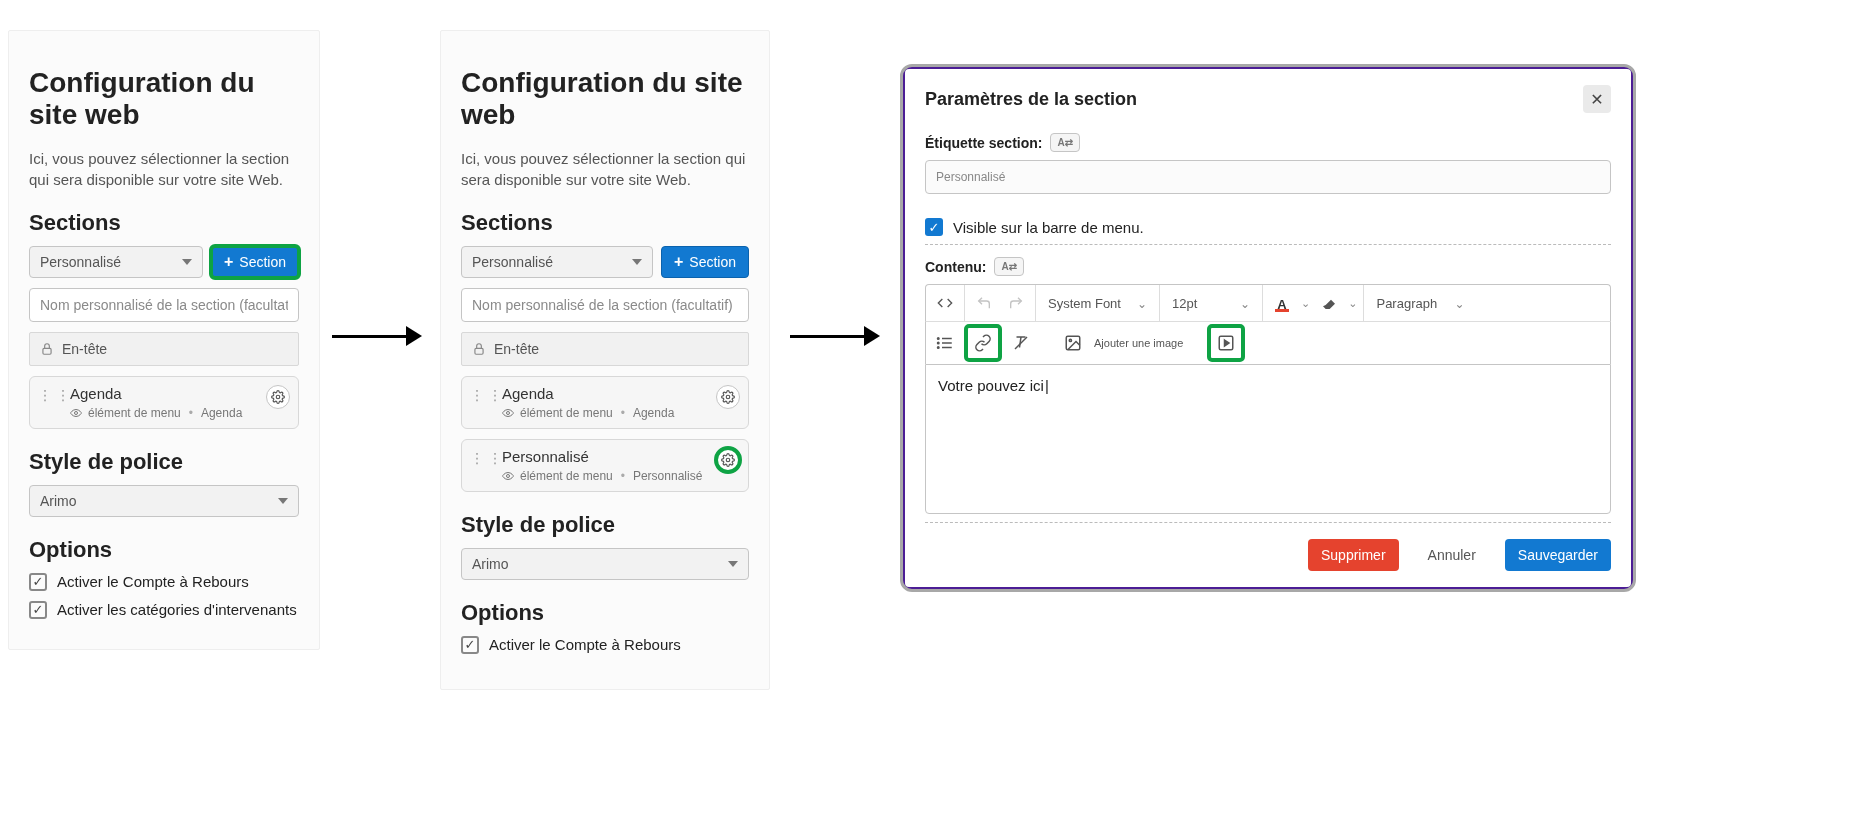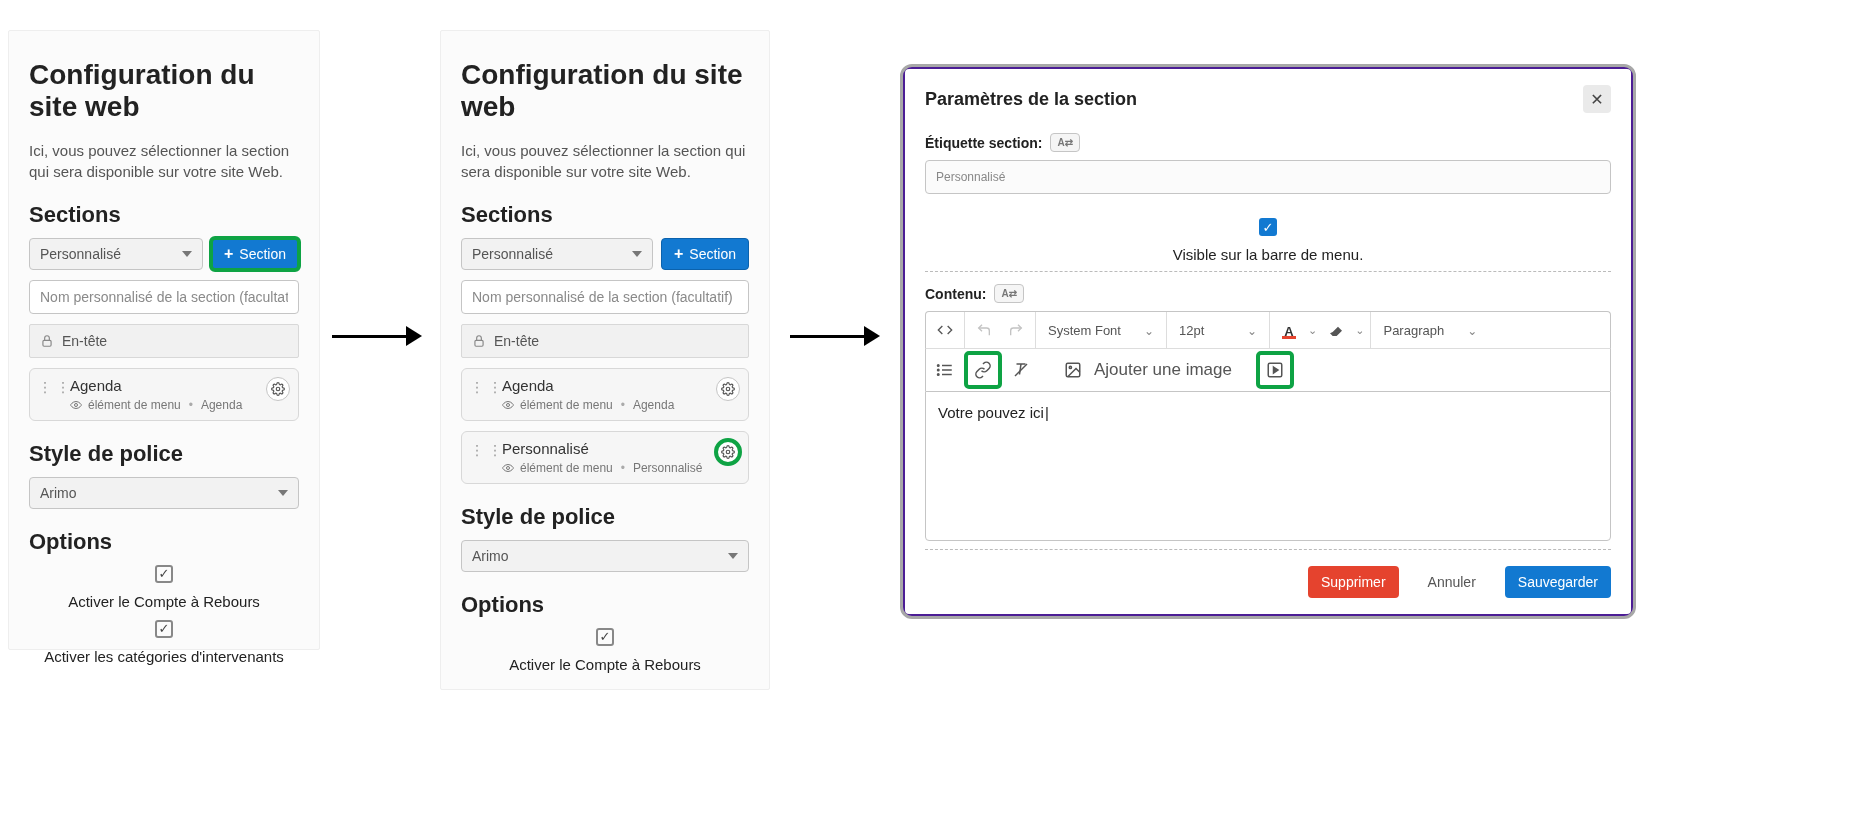--- a/index.html
+++ b/index.html
@@ -17,21 +17,21 @@
     background: #fbfbfb;
     border: 1px solid #eee;
     border-radius: 2px;
     padding: 20px 20px 10px 20px;
   }
   .panel1 { left: 8px; top: 30px; width: 312px; height: 620px; }
   .panel2 { left: 440px; top: 30px; width: 330px; height: 660px; }
   h1.title {
     font-size: 28px;
     font-weight: 600;
-    margin: 8px 0 18px 0;
+    margin: 16px 0 18px 0;
     line-height: 1.15;
   }
   .desc {
     font-size: 15px;
     color: #555;
     margin: 0 0 20px 0;
     line-height: 1.35;
   }
   .section-head {
     font-size: 22px;
@@ -135,21 +135,20 @@
     display: flex;
     align-items: center;
     justify-content: center;
   }
   .eye-icon { width: 12px; height: 12px; }
   .dot::before { content: "•"; color: #aaa; margin: 0 2px; }
   .checkbox-row {
     display: flex; align-items: center; gap: 10px;
     margin: 10px 0;
     font-size: 15px;
-    flex-direction: column;
   }
   .checkbox {
     width: 18px; height: 18px;
     border: 2px solid #888;
     border-radius: 3px;
     display: inline-flex;
     align-items: center;
     justify-content: center;
   }
   .checkbox.checked::after {
@@ -243,21 +242,21 @@
     gap: 6px;
     height: 36px;
   }
   .tb-btn {
     width: 26px; height: 26px;
     display: flex; align-items: center; justify-content: center;
     border-radius: 3px;
     color: #555;
   }
   .tb-dd {
-    display: flex; align-items: center; gap: 23px;
+    display: flex; align-items: center; gap: 16px;
     padding: 0 6px;
     height: 26px;
     color: #555;
     font-size: 13px;
     text-align: center;
   }
   .tb-dd .caret::after {
     content: "⌄";
     font-size: 12px;
     color: #888;
@@ -282,21 +281,21 @@
   }
   .cursor-caret::after {
     content: "|";
     margin-left: 1px;
     animation: none;
   }
   .color-swatch {
     width: 14px; height: 3px; background: #000; display: block; margin-top: -4px;
   }
   .color-swatch.red { background: #e5432e; }
-  .img-label { font-size: 17px; color: #555; }
+  .img-label { font-size: 11px; color: #555; }
   .modal-footer {
     display: flex;
     justify-content: flex-end;
     gap: 16px;
     margin-top: 16px;
   }
   svg { display: block; }
 </style>
 </head>
 <body>

